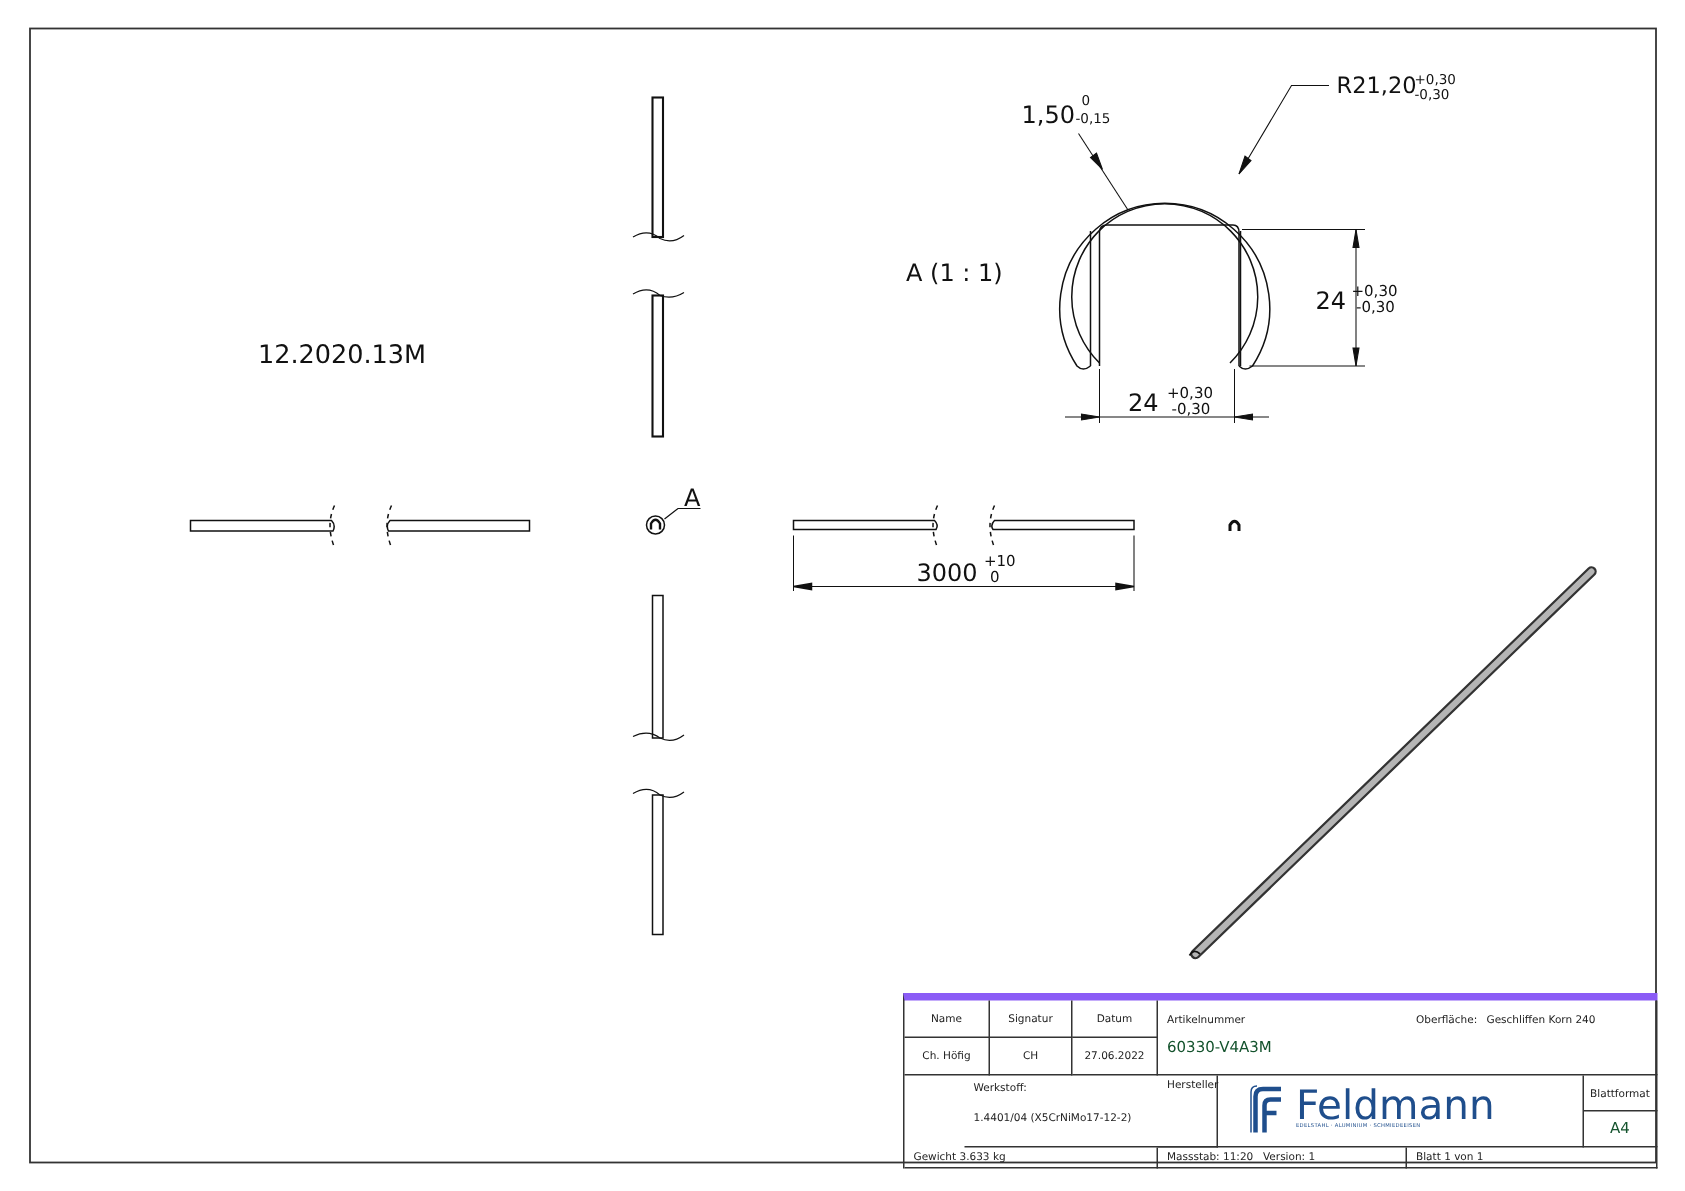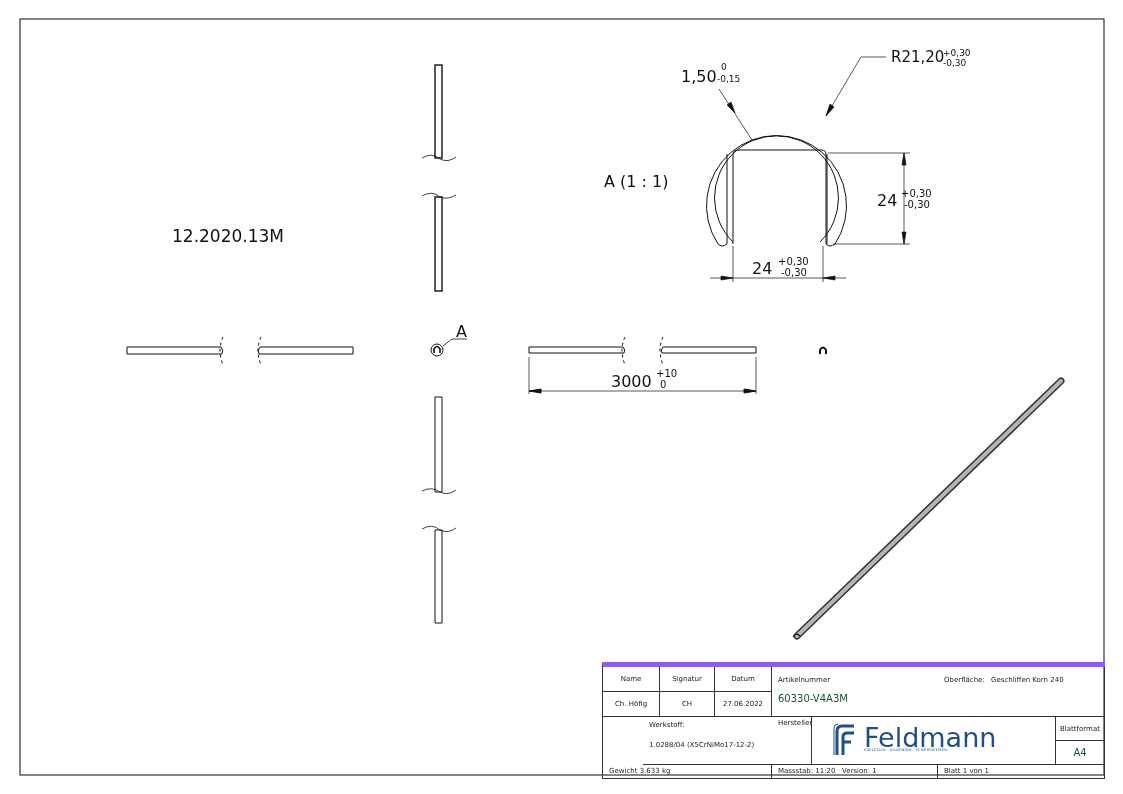--- a/index.html
+++ b/index.html
@@ -122,21 +122,21 @@
 
   <div class="cell" style="left:169px;top:0;width:333px;height:50px;">
     <span style="position:absolute;left:6px;top:9px;">Artikelnummer</span>
     <span style="position:absolute;left:172px;top:9px;">Oberfläche:</span>
     <span style="position:absolute;left:219px;top:9px;">Geschliffen Korn 240</span>
     <span class="big" style="position:absolute;left:6px;top:26px;">60330-V4A3M</span>
   </div>
 
   <div class="cell lt" style="left:0;top:50px;width:169px;height:48px;margin-left:40px;">
     <div>Werkstoff:</div>
-    <div style="margin-top:12px;">1.0288/04 (X5CrNiMo17-12-2)</div>
+    <div style="margin-top:12px;">1.4401/04 (X5CrNiMo17-12-2)</div>
   </div>
 
   <div class="cell" style="left:169px;top:50px;width:284px;height:48px;">
     <span style="position:absolute;left:6px;top:2px;">Hersteller</span>
     <div style="position:absolute;left:60px;top:6px;display:flex;align-items:center;gap:6px;">
       <svg width="26" height="34" viewBox="0 0 26 34">
         <path d="M5 32 V8 Q5 3 10 3 H22" fill="none" stroke="#1f4e8c" stroke-width="3"></path>
         <path d="M11 32 V14 Q11 10 15 10 H22 M11 19 H19" fill="none" stroke="#1f4e8c" stroke-width="3"></path>
         <path d="M2 32 V5 Q2 1 6 1" fill="none" stroke="#1f4e8c" stroke-width="1"></path>
       </svg>

